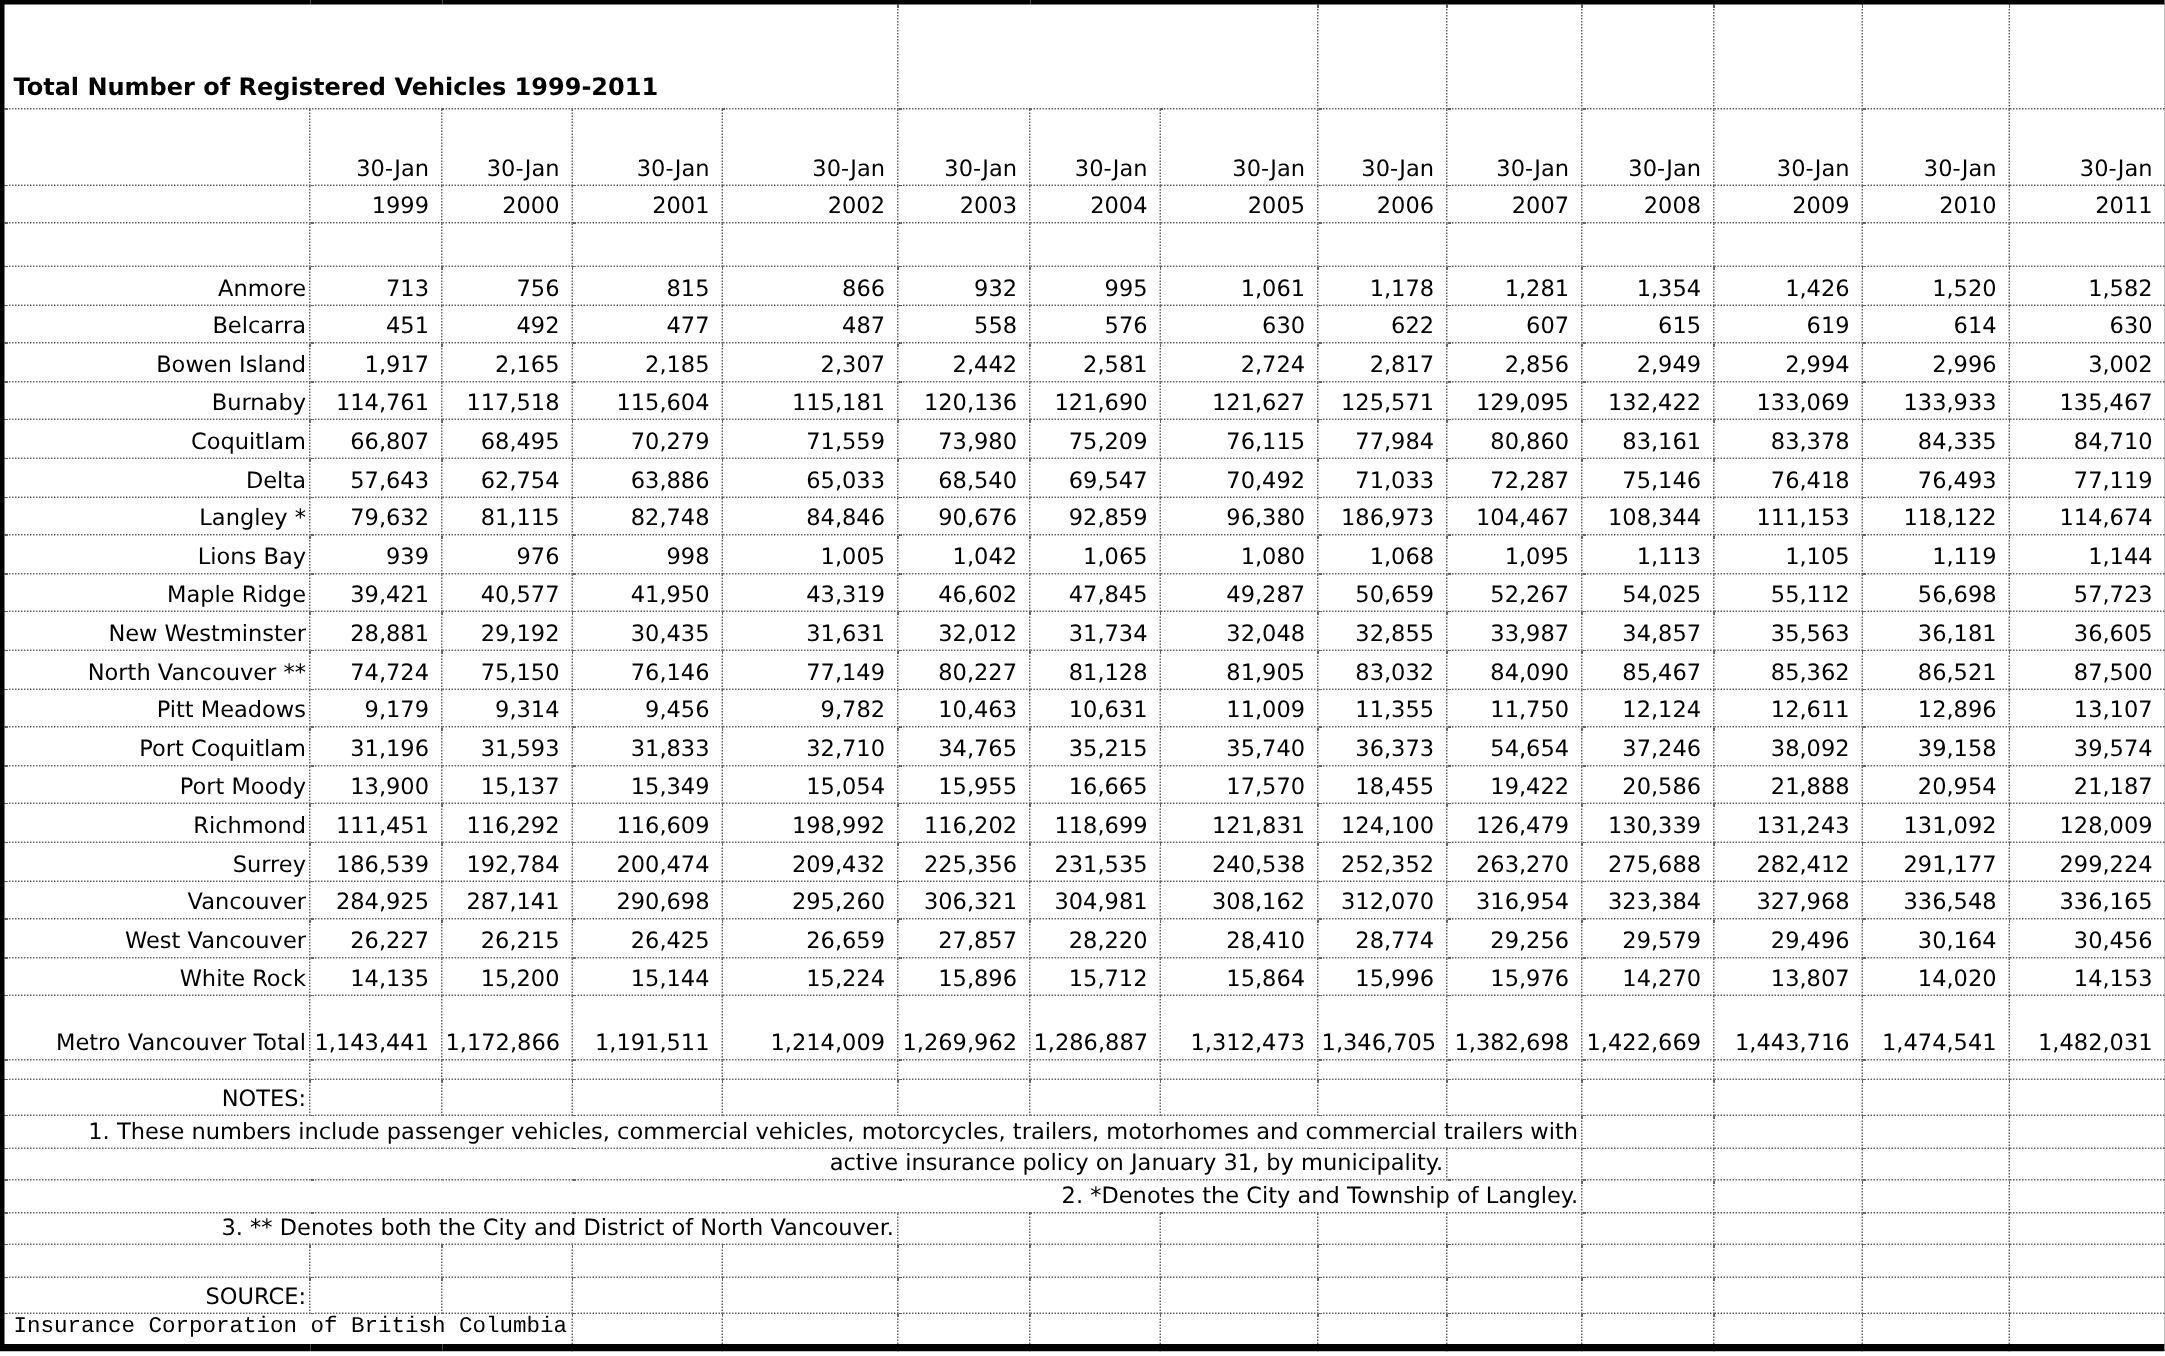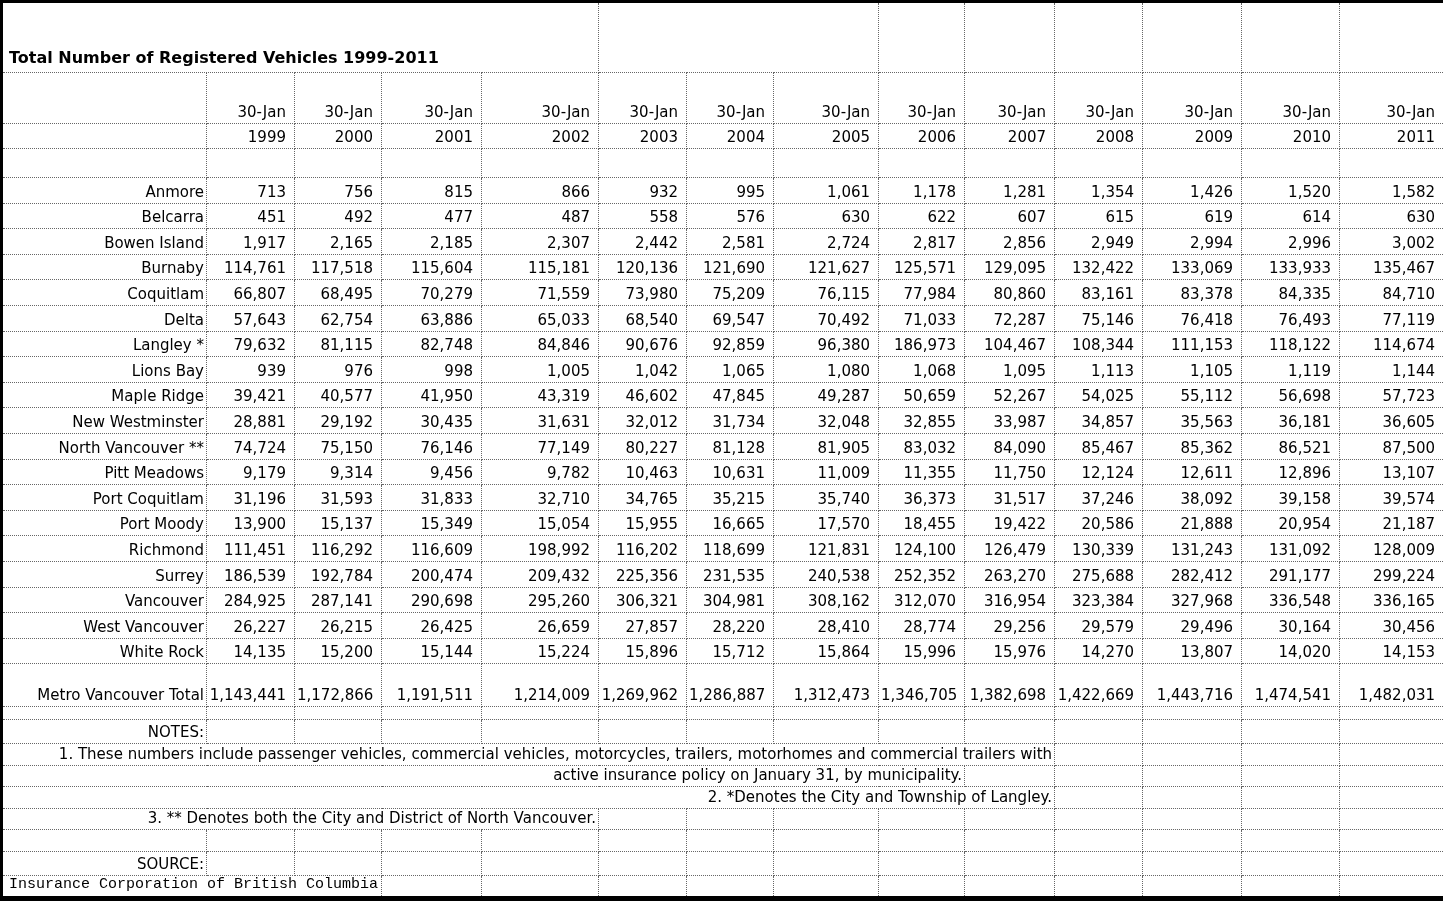--- a/index.html
+++ b/index.html
@@ -335,21 +335,21 @@
         <tr class="r-data">
           <td class="name">Port Coquitlam</td>
           <td class="num">31,196</td>
           <td class="num">31,593</td>
           <td class="num">31,833</td>
           <td class="num">32,710</td>
           <td class="num">34,765</td>
           <td class="num">35,215</td>
           <td class="num">35,740</td>
           <td class="num">36,373</td>
-          <td class="num">31,517</td>
+          <td class="num">54,654</td>
           <td class="num">37,246</td>
           <td class="num">38,092</td>
           <td class="num">39,158</td>
           <td class="num">39,574</td>
         </tr>
         <tr class="r-data">
           <td class="name">Port Moody</td>
           <td class="num">13,900</td>
           <td class="num">15,137</td>
           <td class="num">15,349</td>

